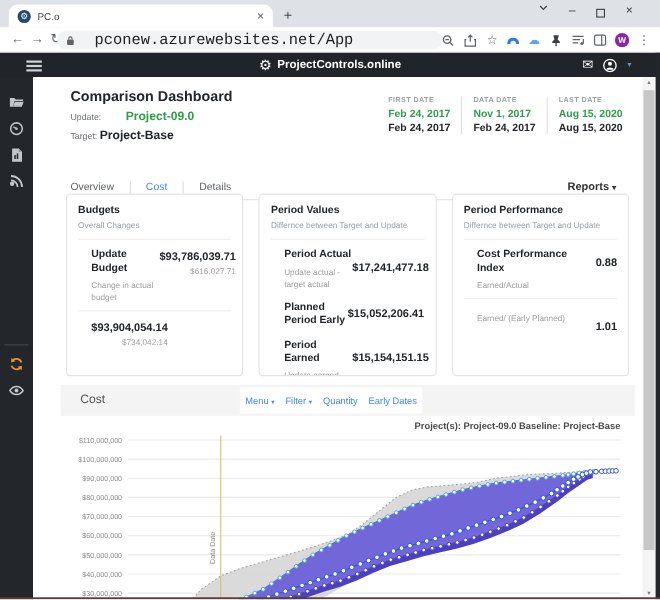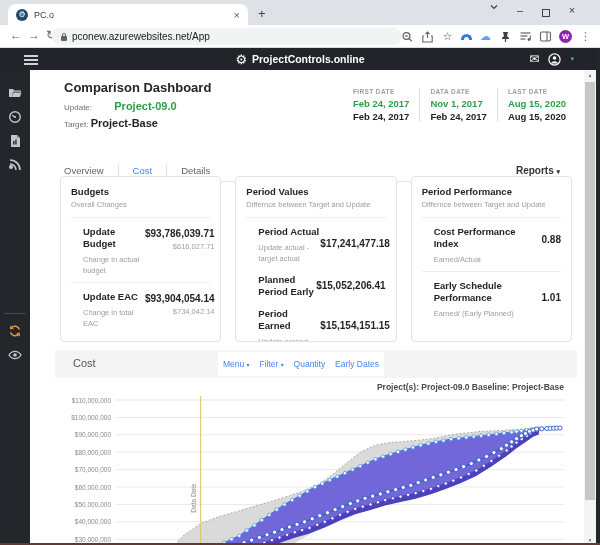--- a/index.html
+++ b/index.html
@@ -11,21 +11,21 @@
   .tab { position:absolute; left:8px; top:4px; width:240px; height:21px; background:#fff; border-radius:8px 8px 0 0; display:flex; align-items:center; padding:0 8px; }
   .favicon { width:12px; height:12px; border-radius:50%; background:#24496e; color:#fff; font-size:8px; line-height:12px; text-align:center; flex:none; }
   .tab-title { font-size:9px; color:#3c4043; margin-left:6px; flex:1; }
   .tab-close { font-size:11px; color:#5f6368; cursor:default; }
   .newtab { position:absolute; left:258px; top:6px; font-size:13px; color:#44474a; }
   .wctl { position:absolute; top:4px; font-size:11px; color:#3c4043; width:16px; text-align:center; }
   .wmax { width:8px; height:8px; border:1px solid #3c4043; display:inline-block; }
   .toolbar { position:absolute; left:0; top:25px; width:600px; height:23px; background:#fff; border-bottom:1px solid #dadce0; }
   .navic { position:absolute; top:3px; font-size:12px; color:#5f6368; }
   .urlpill { position:absolute; left:52px; top:3px; width:350px; height:17px; border-radius:9px; background:#f1f3f4; display:flex; align-items:center; padding:0 8px; }
-  .url-text { font-size:10px; color:#202124; margin-left:4px; }
+  .url-text { font-size:14px; color:#202124; margin-left:18px;font-family:Liberation Mono, monospace; }
   .tb-icons { position:absolute; right:8px; top:3px; height:17px; display:flex; align-items:center; gap:7px; }
   .tb-icons > * { width:13px; text-align:center; }
   .gl { font-size:11px; color:#5f6368; }
   .arc-ic { width:11px; height:6px; border:3px solid #2f7ae5; border-bottom:none; border-radius:11px 11px 0 0; }
   .cloud-ic { font-size:11px; color:#5ba3ea; }
   .avatar { width:13px; height:13px; border-radius:50%; background:#8e24aa; color:#fff; font-size:7.5px; font-weight:bold; line-height:13px; text-align:center; }
 
   
   .appheader { position:absolute; left:0; top:48px; width:600px; height:22px; background:#212529; }
   .burger { position:absolute; left:24px; top:7px; width:14px; }
@@ -264,24 +264,20 @@
           <div class="crow-l">
               <div class="crow-t">Update Budget</div>
               <div class="crow-s">Change in actual budget</div>
             </div>
           <div class="crow-r">
               <div class="crow-v">$93,786,039.71</div>
               <div class="crow-sv">$616,027.71</div>
             </div>
         </div>
         <div class="crow">
-          <div class="crow-l">
-              <div class="crow-t">Update EAC</div>
-              <div class="crow-s">Change in total EAC</div>
-            </div>
           <div class="crow-r">
               <div class="crow-v">$93,904,054.14</div>
               <div class="crow-sv">$734,042.14</div>
             </div>
         </div>
       </div>
 
       <div class="card">
         <div class="card-t">Period Values</div>
         <div class="card-s">Differnce between Target and Update</div>
@@ -322,21 +318,20 @@
           <div class="crow-l" style="width:96px;">
               <div class="crow-t">Cost Performance Index</div>
               <div class="crow-s" style="width:90px;">Earned/Actual</div>
             </div>
           <div class="crow-r" style="padding-top:8px;">
               <div class="crow-v">0.88</div>
             </div>
         </div>
         <div class="crow">
           <div class="crow-l" style="width:86px;">
-              <div class="crow-t">Early Schedule Performance</div>
               <div class="crow-s" style="width:86px;">Earned/ (Early Planned)</div>
             </div>
           <div class="crow-r" style="padding-top:12px;">
               <div class="crow-v">1.01</div>
             </div>
         </div>
       </div>
     </div>
 
     <div class="costbar">

